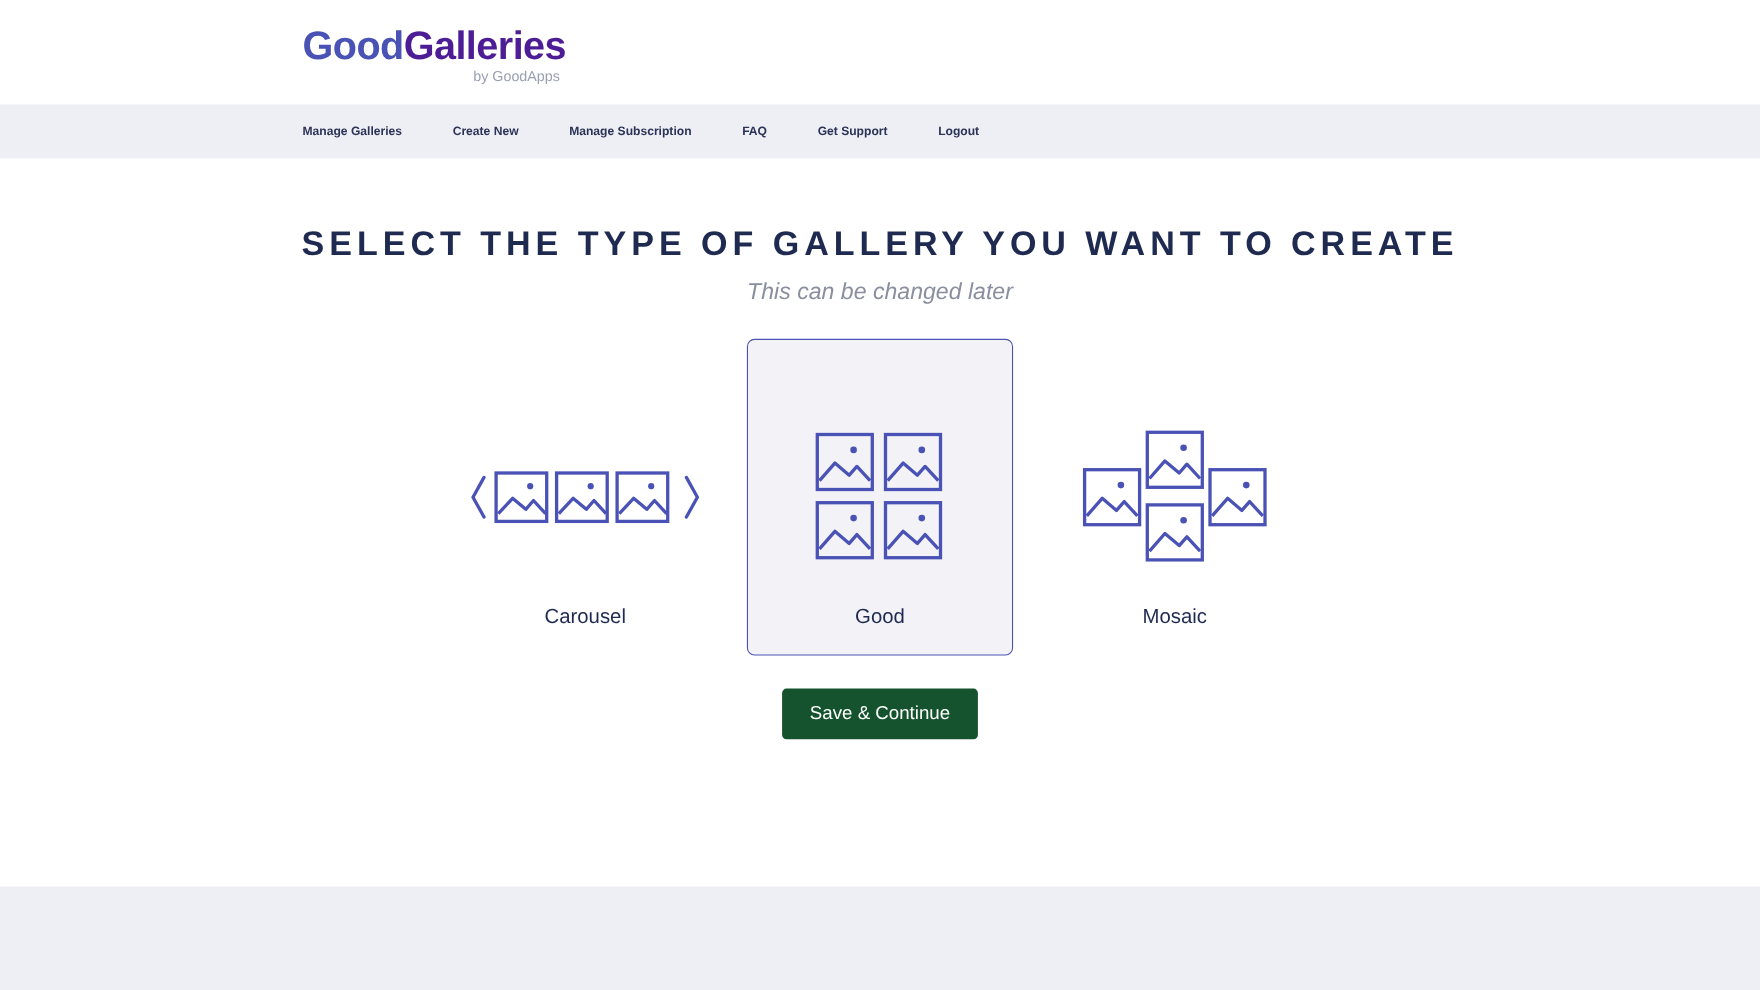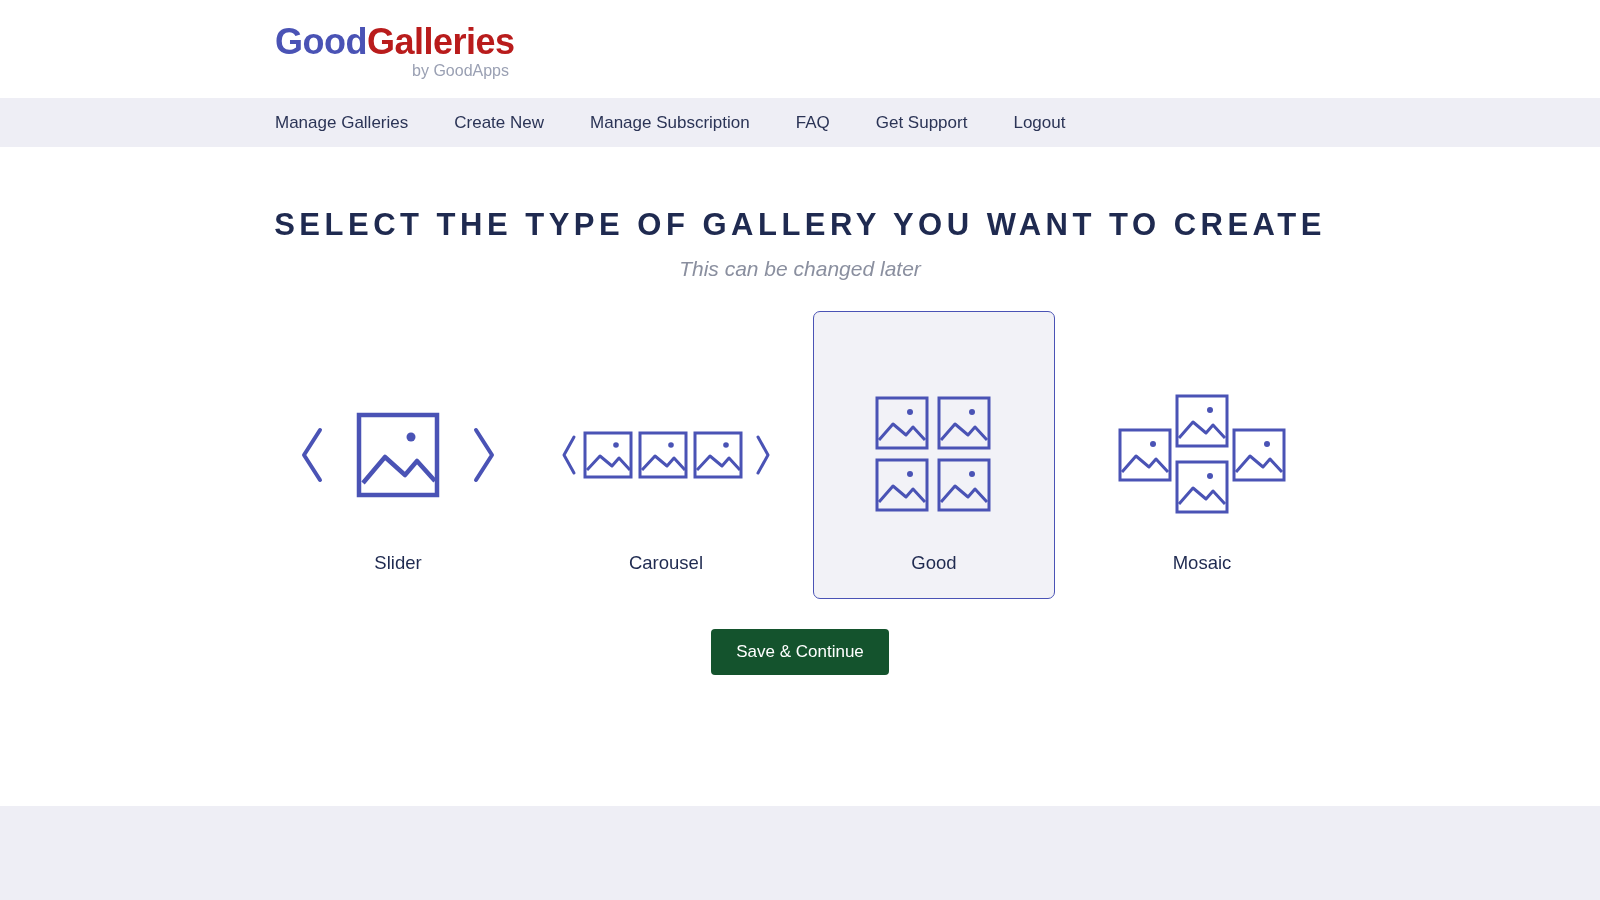--- a/index.html
+++ b/index.html
@@ -25,43 +25,44 @@
     .logo-text {
       font-size: 36px;
       font-weight: 700;
       line-height: 1;
       letter-spacing: -0.5px;
     }
     .logo-good {
       color: #4a53b5;
     }
     .logo-galleries {
-      color: #b91c1c;
+      color: #4c1d95;
       text-align: right;
     }
     .logo-sub {
-      font-size: 16px;
+      font-size: 13px;
       color: #9aa0b3;
       text-align: right;
       margin-top: 2px;
       padding-right: 4px;
     }
     .nav {
       background: #eeeef5;
       padding: 0 0 0 275px;
       height: 49px;
       display: flex;
       align-items: center;
     }
     .nav-item {
       color: #2b3456;
-      font-size: 17px;
+      font-size: 11px;
       margin-right: 46px;
       cursor: pointer;
       text-decoration: none;
+      font-weight: bold;
     }
     .main {
       padding-top: 60px;
       text-align: center;
     }
     .title {
       font-size: 31px;
       font-weight: 700;
       color: #1f2a50;
       letter-spacing: 4.5px;
@@ -150,34 +151,20 @@
   <a class="nav-item">Get Support</a>
   <a class="nav-item">Logout</a>
 </div>
 
 <div class="main">
   <h1 class="title">Select the type of gallery you want to create</h1>
   <p class="subtitle">This can be changed later</p>
 
   <div class="options">
 
-    <div class="option">
-      <div class="option-icon">
-        <svg width="200" height="90" viewBox="0 0 200 90">
-          <polyline points="22,20 6,45 22,70" fill="none" stroke="#4a53b5" stroke-width="4" stroke-linecap="round" stroke-linejoin="round"></polyline>
-          <polyline points="178,20 194,45 178,70" fill="none" stroke="#4a53b5" stroke-width="4" stroke-linecap="round" stroke-linejoin="round"></polyline>
-          <g transform="translate(61,5)">
-            <rect x="0" y="0" width="78" height="80" fill="none" stroke="#4a53b5" stroke-width="4.5"></rect>
-            <circle cx="52" cy="22" r="4.5" fill="#4a53b5"></circle>
-            <polyline points="4,68 26,42 46,60 58,46 76,66" fill="none" stroke="#4a53b5" stroke-width="4.5" stroke-linejoin="round"></polyline>
-          </g>
-        </svg>
-      </div>
-      <div class="option-label">Slider</div>
-    </div>
 
     <div class="option">
       <div class="option-icon">
         <svg width="208" height="60" viewBox="0 0 208 60">
           <polyline points="12,12 2,30 12,48" fill="none" stroke="#4a53b5" stroke-width="3" stroke-linecap="round" stroke-linejoin="round"></polyline>
           <polyline points="196,12 206,30 196,48" fill="none" stroke="#4a53b5" stroke-width="3" stroke-linecap="round" stroke-linejoin="round"></polyline>
           <g transform="translate(23,8)">
             <rect x="0" y="0" width="46" height="44" fill="none" stroke="#4a53b5" stroke-width="3"></rect>
             <circle cx="31" cy="12" r="2.8" fill="#4a53b5"></circle>
             <polyline points="2,37 15,23 27,33 34,25 45,37" fill="none" stroke="#4a53b5" stroke-width="3" stroke-linejoin="round"></polyline>

